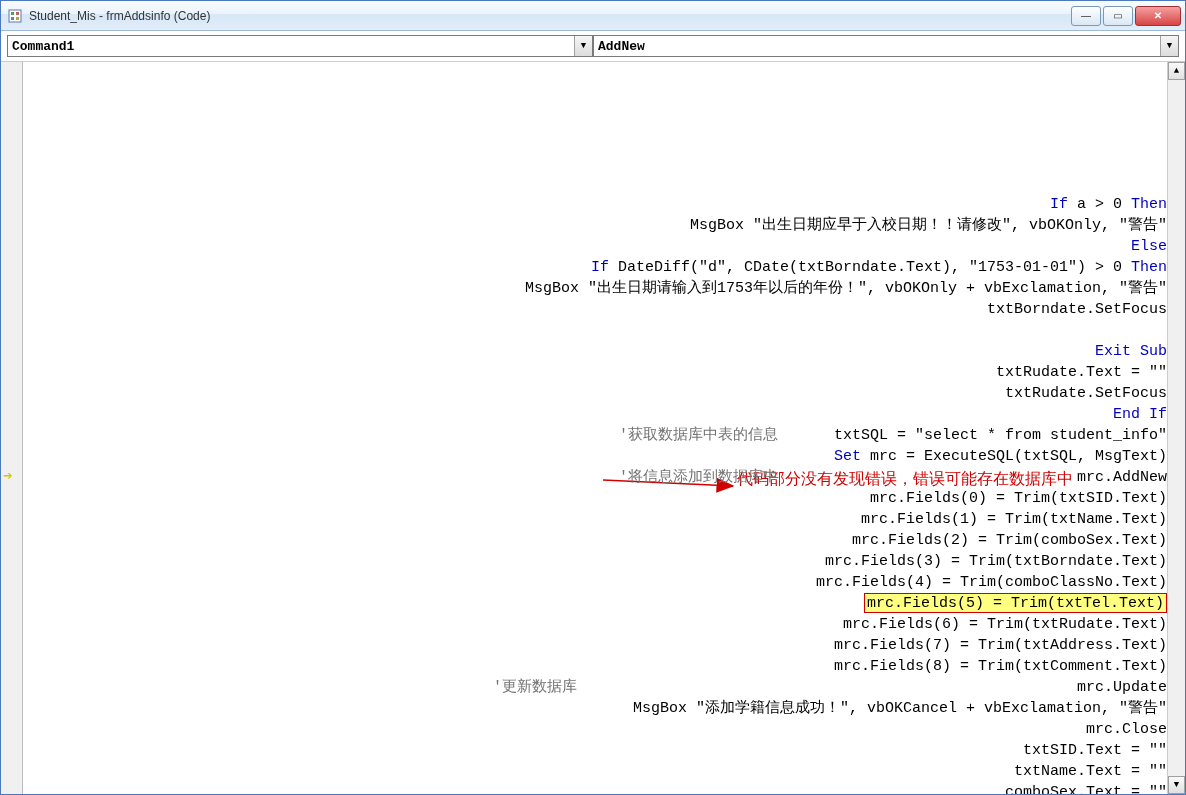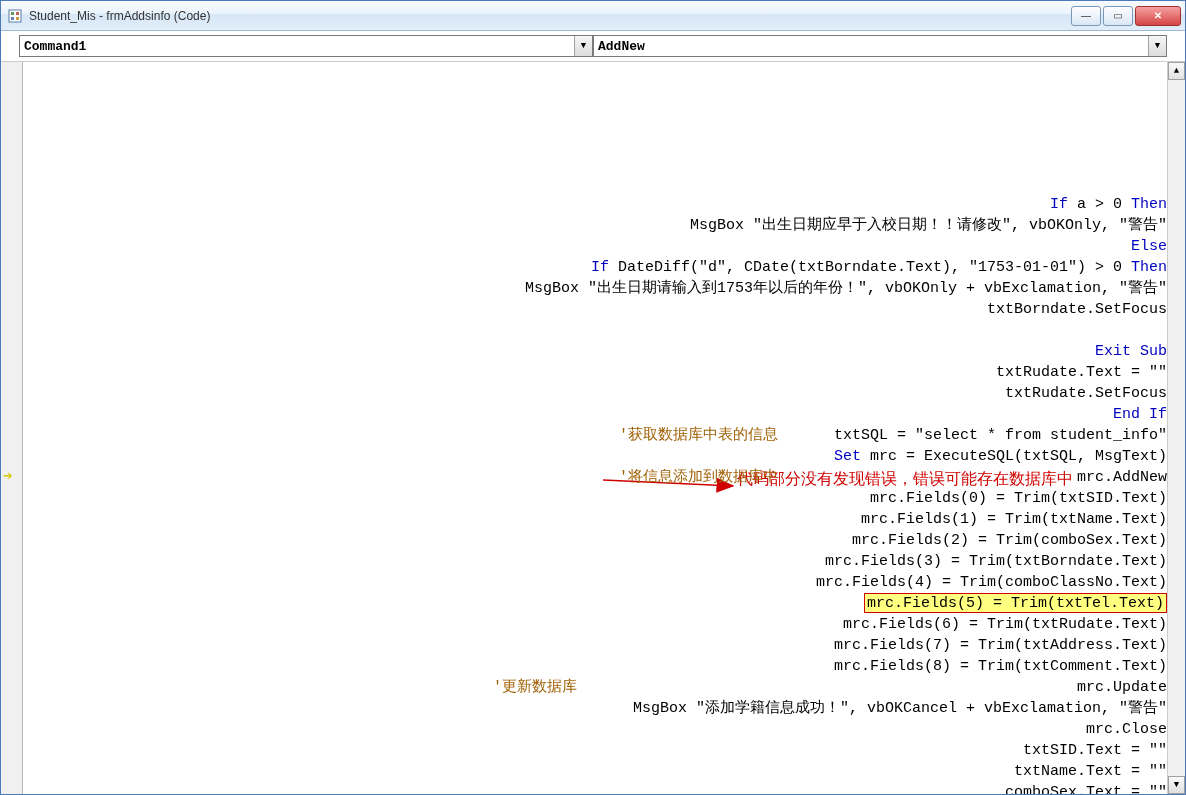--- a/index.html
+++ b/index.html
@@ -47,21 +47,21 @@
   }
   .win-btn.close {
     background: linear-gradient(to bottom, #f5a0a0, #d64545);
     border-color: #a03030;
     color: #fff;
     font-weight: bold;
     width: 46px;
   }
   .dropdown-row {
     display: flex;
-    padding: 4px 18px;
+    padding: 4px 6px;
     gap: 0;
     background: #fff;
     border-bottom: 1px solid #ccc;
   }
   .dropdown {
     flex: 1;
     height: 22px;
     border: 1px solid #7a7a7a;
     background: #fff;
     display: flex;
@@ -119,21 +119,21 @@
     background: linear-gradient(to bottom, #fafafa, #e0e0e0);
     border: 1px solid #a0a0a0;
     display: flex; align-items: center; justify-content: center;
     font-size: 9px;
   }
   .scroll-up { top: 0; }
   .scroll-down { bottom: 0; }
   .line { height: 21px; display: flex; justify-content: flex-end; }
   .indent { display: inline-block; }
   .kw { color: #0000c0; }
-  .cmt { color: #a16207; }
+  .cmt { color: #737373; }
   .highlight-box {
     border: 1px solid #d00000;
     background: #ffff80;
     padding: 0 2px;
     display: inline-block;
     height: 20px;
     line-height: 19px;
   }
   .annotation {
     position: absolute;

